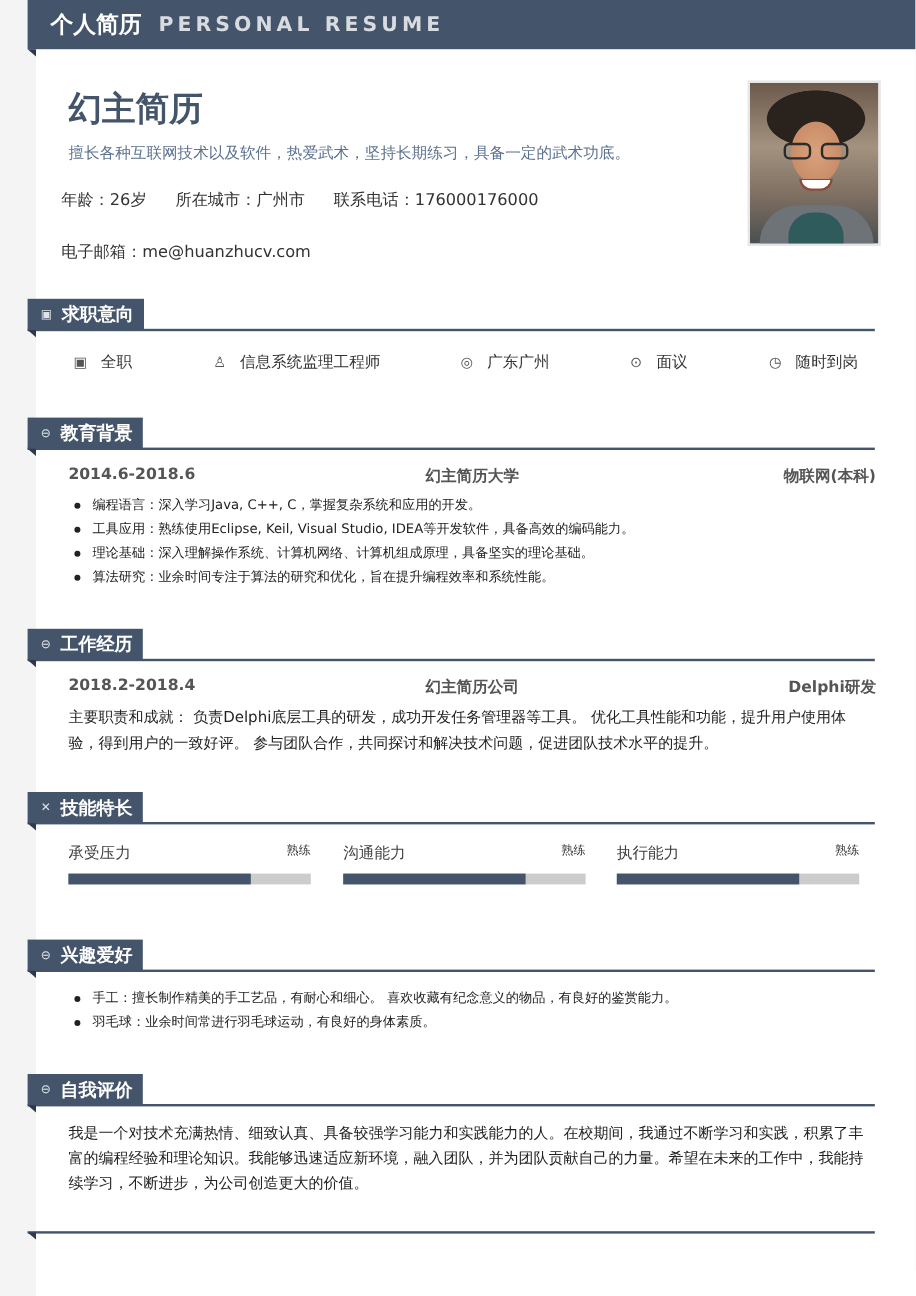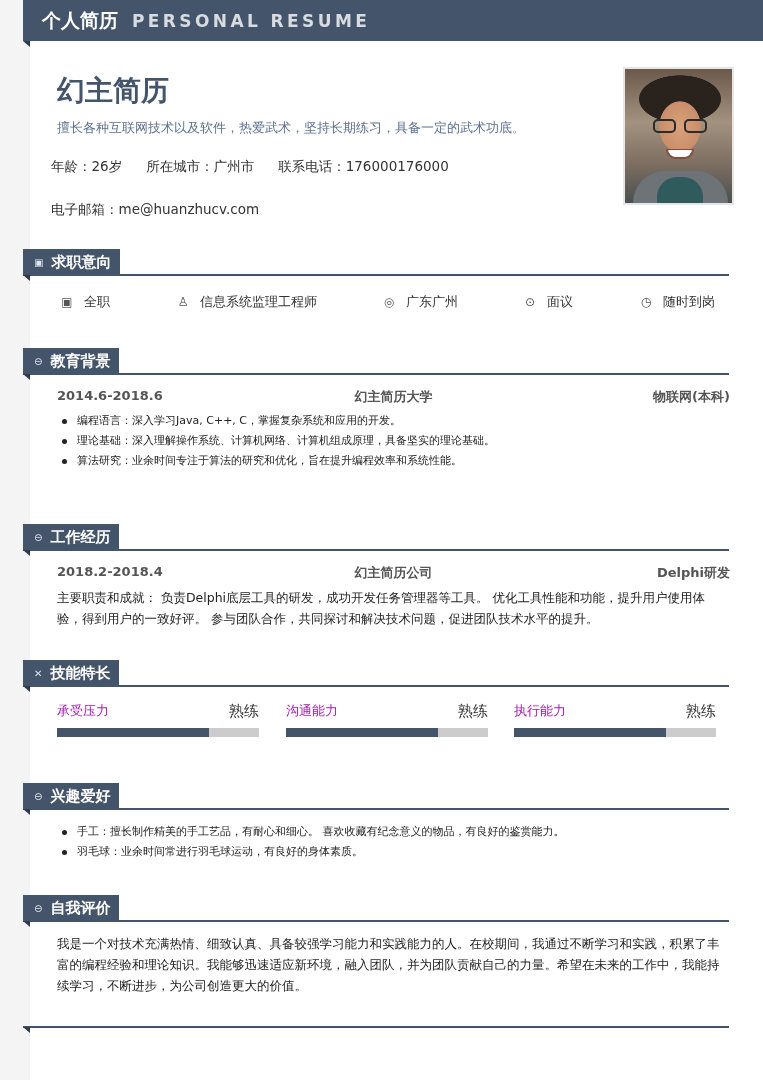--- a/index.html
+++ b/index.html
@@ -104,22 +104,22 @@
   ul.bullets { position: absolute; left: 60px; list-style: none; font-size: 11px; color: #222; }
   ul.bullets li { position: relative; padding-left: 17px; line-height: 20px; }
   ul.bullets li::before {
     content: ""; position: absolute; left: 2px; top: 8px; width: 5px; height: 5px; border-radius: 50%; background: #222;
   }
 
   .para { position: absolute; left: 57px; width: 665px; font-size: 12.5px; color: #222; line-height: 21px; }
 
   
   .skill { position: absolute; top: 702px; width: 202px; }
-  .skill .nm { position: absolute; left: 0; top: 0; font-size: 13px; color: #a21caf; }
-  .skill .lv { position: absolute; right: 0; top: 0; font-size: 15px; color: #333; }
+  .skill .nm { position: absolute; left: 0; top: 0; font-size: 13px; color: #404040; }
+  .skill .lv { position: absolute; right: 0; top: 0; font-size: 10px; color: #333; }
   .skill .bar { position: absolute; left: 0; top: 26px; width: 202px; height: 9px; background: #cccccc; }
   .skill .fill { height: 9px; background: #44546a; }
 
   .end-line { position: absolute; left: 23px; top: 1026px; width: 706px; height: 1.5px; background: #44546a; }
   .end-fold {
     position: absolute; left: 23px; top: 1027px;
     width: 0; height: 0;
     border-top: 6px solid #2e3a4c;
     border-left: 7px solid transparent;
   }
@@ -194,20 +194,21 @@
   <div class="line"></div>
   <div class="fold"></div>
 </div>
 <div class="entry-head" style="top:388px;">
   <span class="l">2014.6-2018.6</span>
   <span class="c">幻主简历大学</span>
   <span class="r">物联网(本科)</span>
 </div>
 <ul class="bullets" style="top:411px;">
   <li>编程语言：深入学习Java, C++, C，掌握复杂系统和应用的开发。</li>
+  <li>工具应用：熟练使用Eclipse, Keil, Visual Studio, IDEA等开发软件，具备高效的编码能力。</li>
   <li>理论基础：深入理解操作系统、计算机网络、计算机组成原理，具备坚实的理论基础。</li>
   <li>算法研究：业余时间专注于算法的研究和优化，旨在提升编程效率和系统性能。</li>
 </ul>
 
 <div class="section-head" style="top:524px;">
   <div class="tab">
     <span class="ic">⊖</span>
     <span>工作经历</span>
   </div>
   <div class="line"></div>

